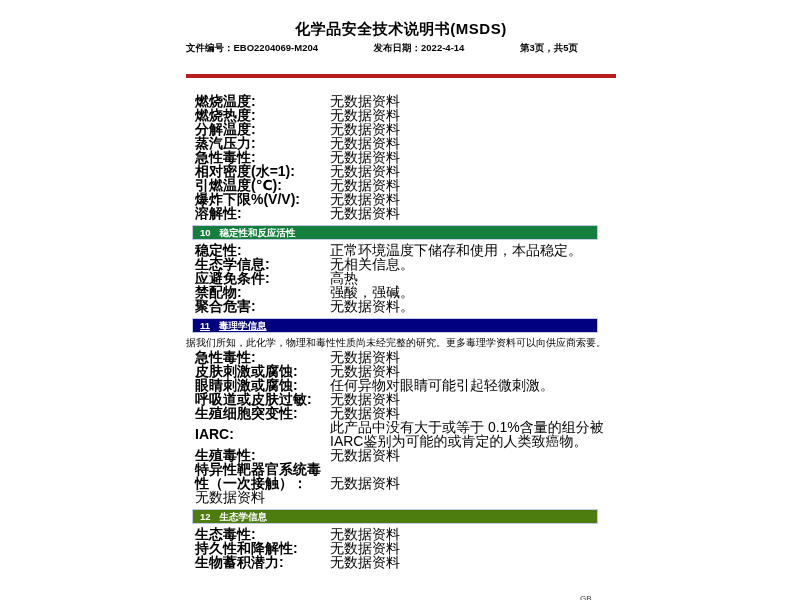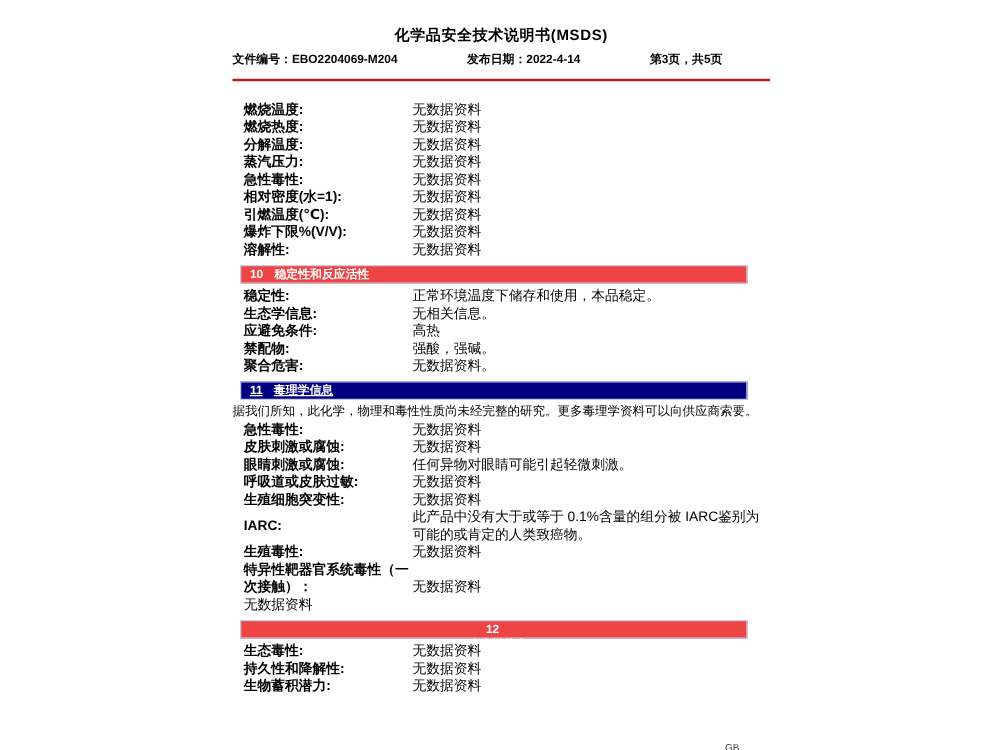--- a/index.html
+++ b/index.html
@@ -2,38 +2,38 @@
 <html><head>
 <meta charset="utf-8">
 <style>
   html,body{margin:0;padding:0;}
   body{
     width:800px;height:600px;background:#ffffff;
     font-family:"Liberation Sans","DejaVu Sans",sans-serif;color:#000;
   }
   .page{position:relative;width:800px;height:600px;overflow:hidden;background:#fff;}
   .content{position:absolute;left:186px;top:20px;width:430px;}
-  .doc-title{text-align:center;font-size:12px;font-weight:bold;line-height:17px;letter-spacing:0.5px;}
+  .doc-title{text-align:center;font-size:15px;font-weight:bold;line-height:17px;letter-spacing:0.5px;}
   .doc-info{
     display:flex;justify-content:space-between;align-items:flex-end;
     font-size:9.5px;font-weight:bold;margin-top:5px;line-height:12px;
-    padding:0 38px 9px 0;border-bottom:2px solid #b91c1c;
+    padding:0 38px 20px 0;border-bottom:4px solid #b91c1c;
   }
   .sec{margin:0;}
   .sec.first{margin-top:16px;}
   .sec-bar{
     box-sizing:border-box;height:15px;line-height:12px;
     margin:5px 0 3px 6px;width:406px;
     border:1px solid #c6cae6;color:#fff;
     font-size:9.5px;font-weight:bold;padding:1px 0 0 7px;
     display:flex;align-items:center;
   }
   .sec-bar .num{margin-right:9px;}
   .intro{font-size:10px;line-height:14px;}
-  .row{display:flex;align-items:flex-start;padding-left:9px;font-size:11px;line-height:14px;justify-content:space-between;}
+  .row{display:flex;align-items:flex-start;padding-left:9px;font-size:14px;line-height:14px;justify-content:space-between;}
   .row.v-center{align-items:center;}
   .row.v-end{align-items:flex-end;}
   .lbl{flex:0 0 135px;width:135px;font-weight:bold;}
   .val{flex:1;}
   .footer-mark{position:absolute;left:580px;top:594px;font-size:8px;color:#333;}
 </style>
 </head>
 <body>
 
 <div class="page">
@@ -80,21 +80,21 @@
           <div class="row">
             <span class="lbl">爆炸下限%(V/V):</span>
             <span class="val">无数据资料</span>
           </div>
           <div class="row">
             <span class="lbl">溶解性:</span>
             <span class="val">无数据资料</span>
           </div>
         </div>
         <div class="sec">
-          <div class="sec-bar" style="background: #ef4444; color: rgb(255, 255, 255);">
+          <div class="sec-bar" style="background: #15803d; color: rgb(255, 255, 255);">
             <span class="num">10</span>
             <span>稳定性和反应活性</span>
           </div>
           <div class="row">
             <span class="lbl">稳定性:</span>
             <span class="val">正常环境温度下储存和使用，本品稳定。</span>
           </div>
           <div class="row">
             <span class="lbl">生态学信息:</span>
             <span class="val">无相关信息。</span>
@@ -148,21 +148,21 @@
           </div>
           <div class="row v-end">
             <span class="lbl">特异性靶器官系统毒性（一次接触）：</span>
             <span class="val">无数据资料</span>
           </div>
           <div class="row v-end">
             <span class="val">无数据资料</span>
           </div>
         </div>
         <div class="sec">
-          <div class="sec-bar" style="background: #ef4444; color: rgb(255, 255, 255); flex-direction: column;">
+          <div class="sec-bar" style="background: #4d7c0f; color: rgb(255, 255, 255);">
             <span class="num">12</span>
             <span>生态学信息</span>
           </div>
           <div class="row">
             <span class="lbl">生态毒性:</span>
             <span class="val">无数据资料</span>
           </div>
           <div class="row">
             <span class="lbl">持久性和降解性:</span>
             <span class="val">无数据资料</span>

